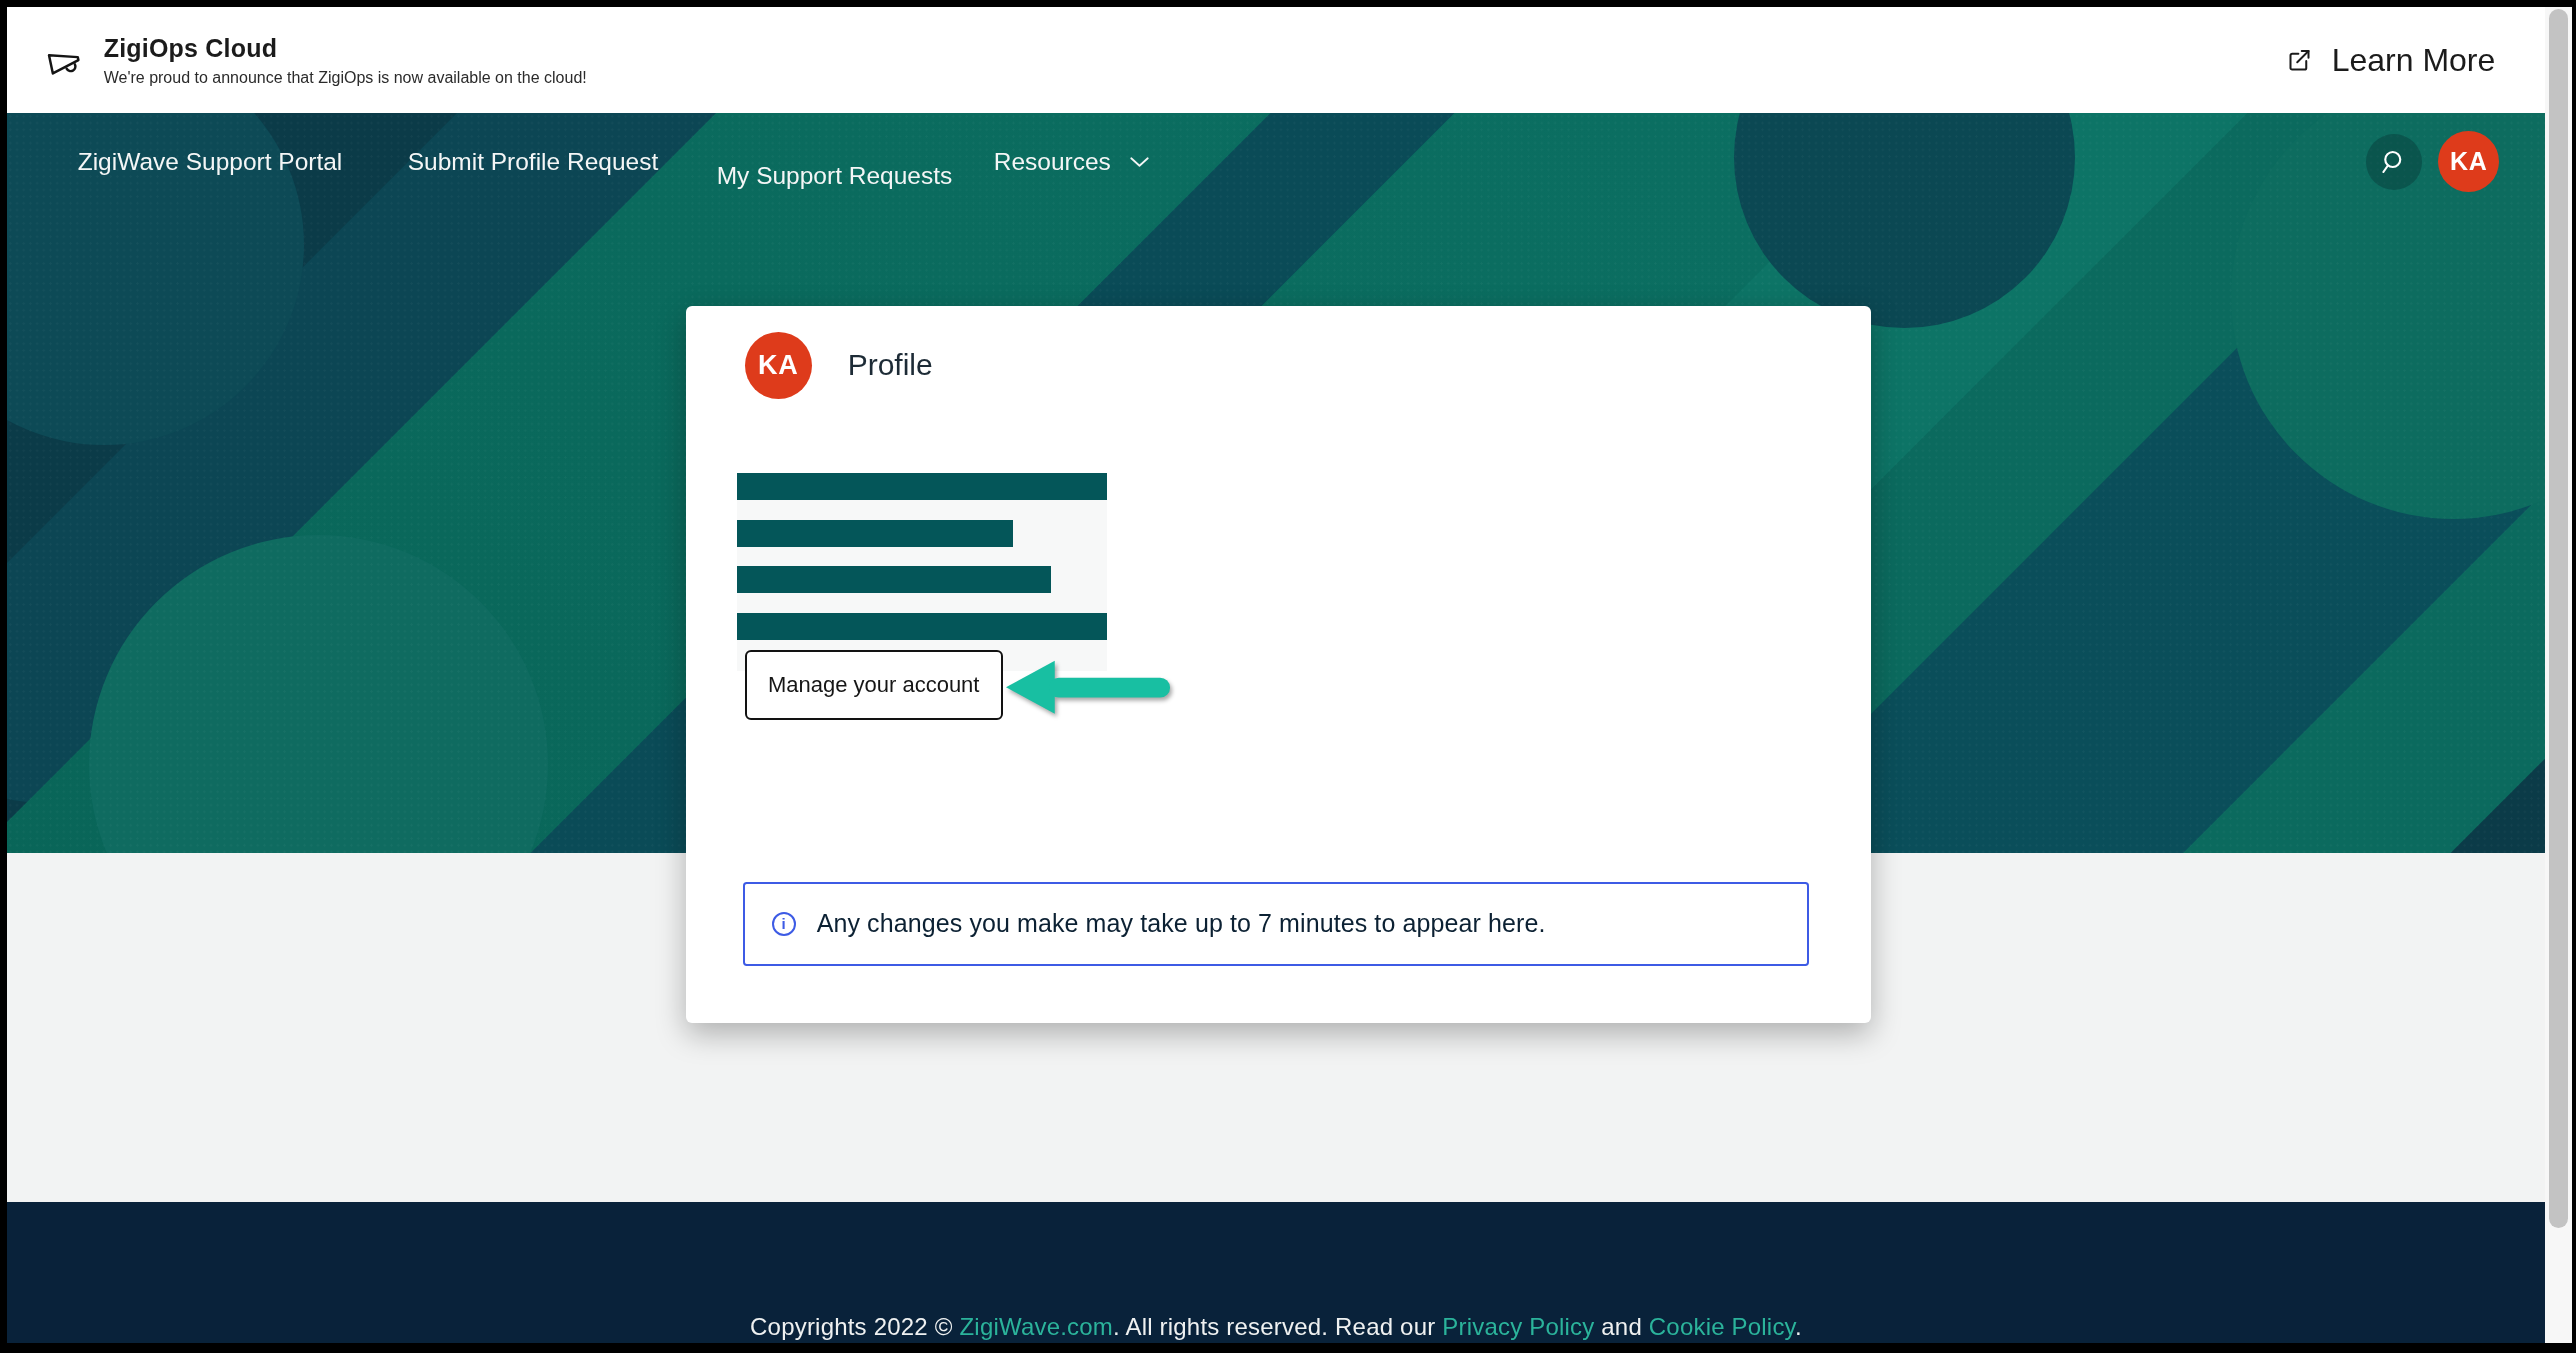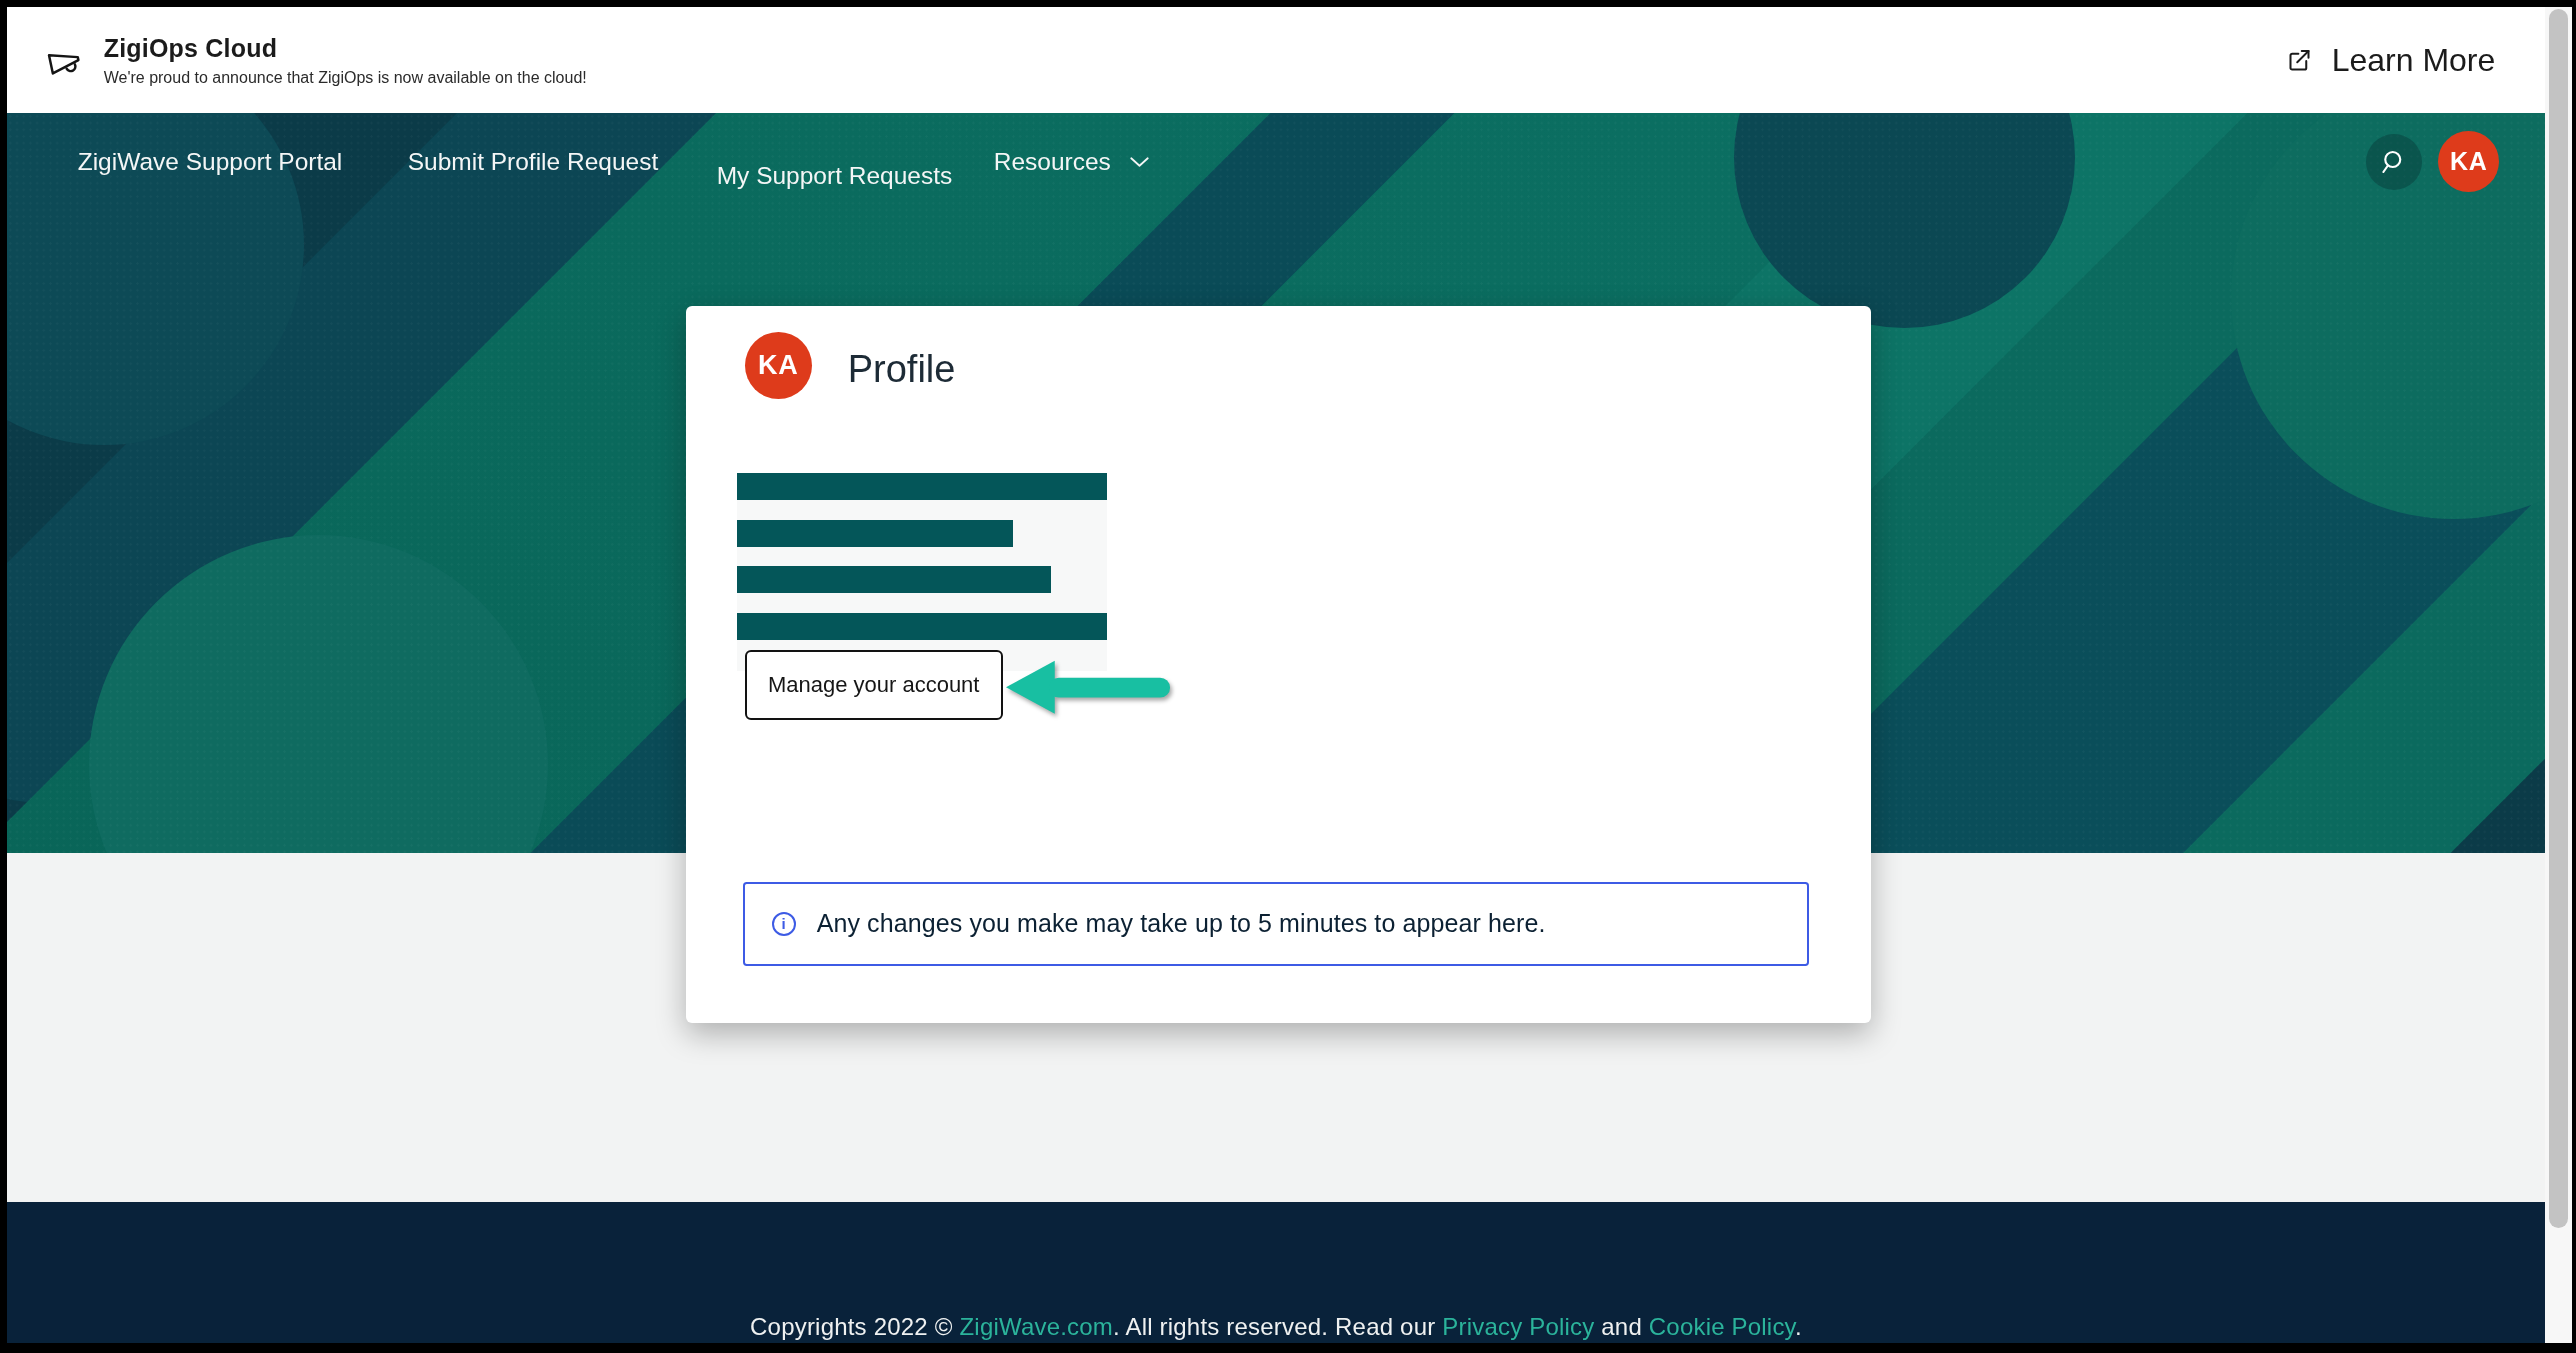--- a/index.html
+++ b/index.html
@@ -83,21 +83,21 @@
     position: absolute; left: 679px; top: 299px; width: 1185px; height: 717px;
     background: #FFFFFF; border-radius: 6px; z-index: 6;
     box-shadow: 0 10.4px 30px rgba(0,0,0,0.28);
   }
   .card-avatar {
     position: absolute; left: 59px; top: 26px; width: 67px; height: 67px;
     border-radius: 50%; background: #DE3B1B; color: #fff;
     font-size: 27px; font-weight: 700; letter-spacing: 0.7px;
     display: flex; align-items: center; justify-content: center;
   }
-  .card-title { position: absolute; left: 162px; top: 42px; font-size: 38px; color: #1D2B36; font-weight: 500; }
+  .card-title { position: absolute; left: 162px; top: 42px; font-size: 30px; color: #1D2B36; font-weight: 500; }
   .redact-panel { position: absolute; left: 51px; top: 167px; width: 370px; height: 198px; background: #F7F8F8; }
   .rbar { position: absolute; left: 0; height: 27.4px; background: #045659; }
   .rbar-1 { top: 0; width: 370px; }
   .rbar-2 { top: 47px; width: 276px; }
   .rbar-3 { top: 93px; width: 314px; }
   .rbar-4 { top: 140px; width: 370px; }
   .manage-btn {
     position: absolute; left: 59px; top: 344px; width: 258px; height: 70px;
     background: #FFFFFF; border: 2.2px solid #121212; border-radius: 6px;
     font-family: "Liberation Sans", sans-serif;
@@ -209,21 +209,21 @@
 
         <div class="manage-btn">Manage your account</div>
 
         <svg class="anno-arrow" viewBox="0 0 226 86">
           <polygon points="0,42 66,6 66,78" fill="#18BFA2"></polygon>
           <rect x="58" y="29" width="164" height="27" rx="13.5" fill="#18BFA2"></rect>
         </svg>
 
         <div class="info-box">
           <div class="info-icon">i</div>
-          <div class="info-text">Any changes you make may take up to 5 minutes to appear here.</div>
+          <div class="info-text">Any changes you make may take up to 7 minutes to appear here.</div>
         </div>
       </div>
 
       <div class="footer">
         <div class="footer-line"><span>Copyrights 2022 © </span><span class="flink">ZigiWave.com</span><span>. All rights reserved. Read our </span><span class="flink">Privacy Policy</span><span> and </span><span class="flink">Cookie Policy</span><span>.</span></div>
       </div>
 
     </div>
 
     <div class="rail">

